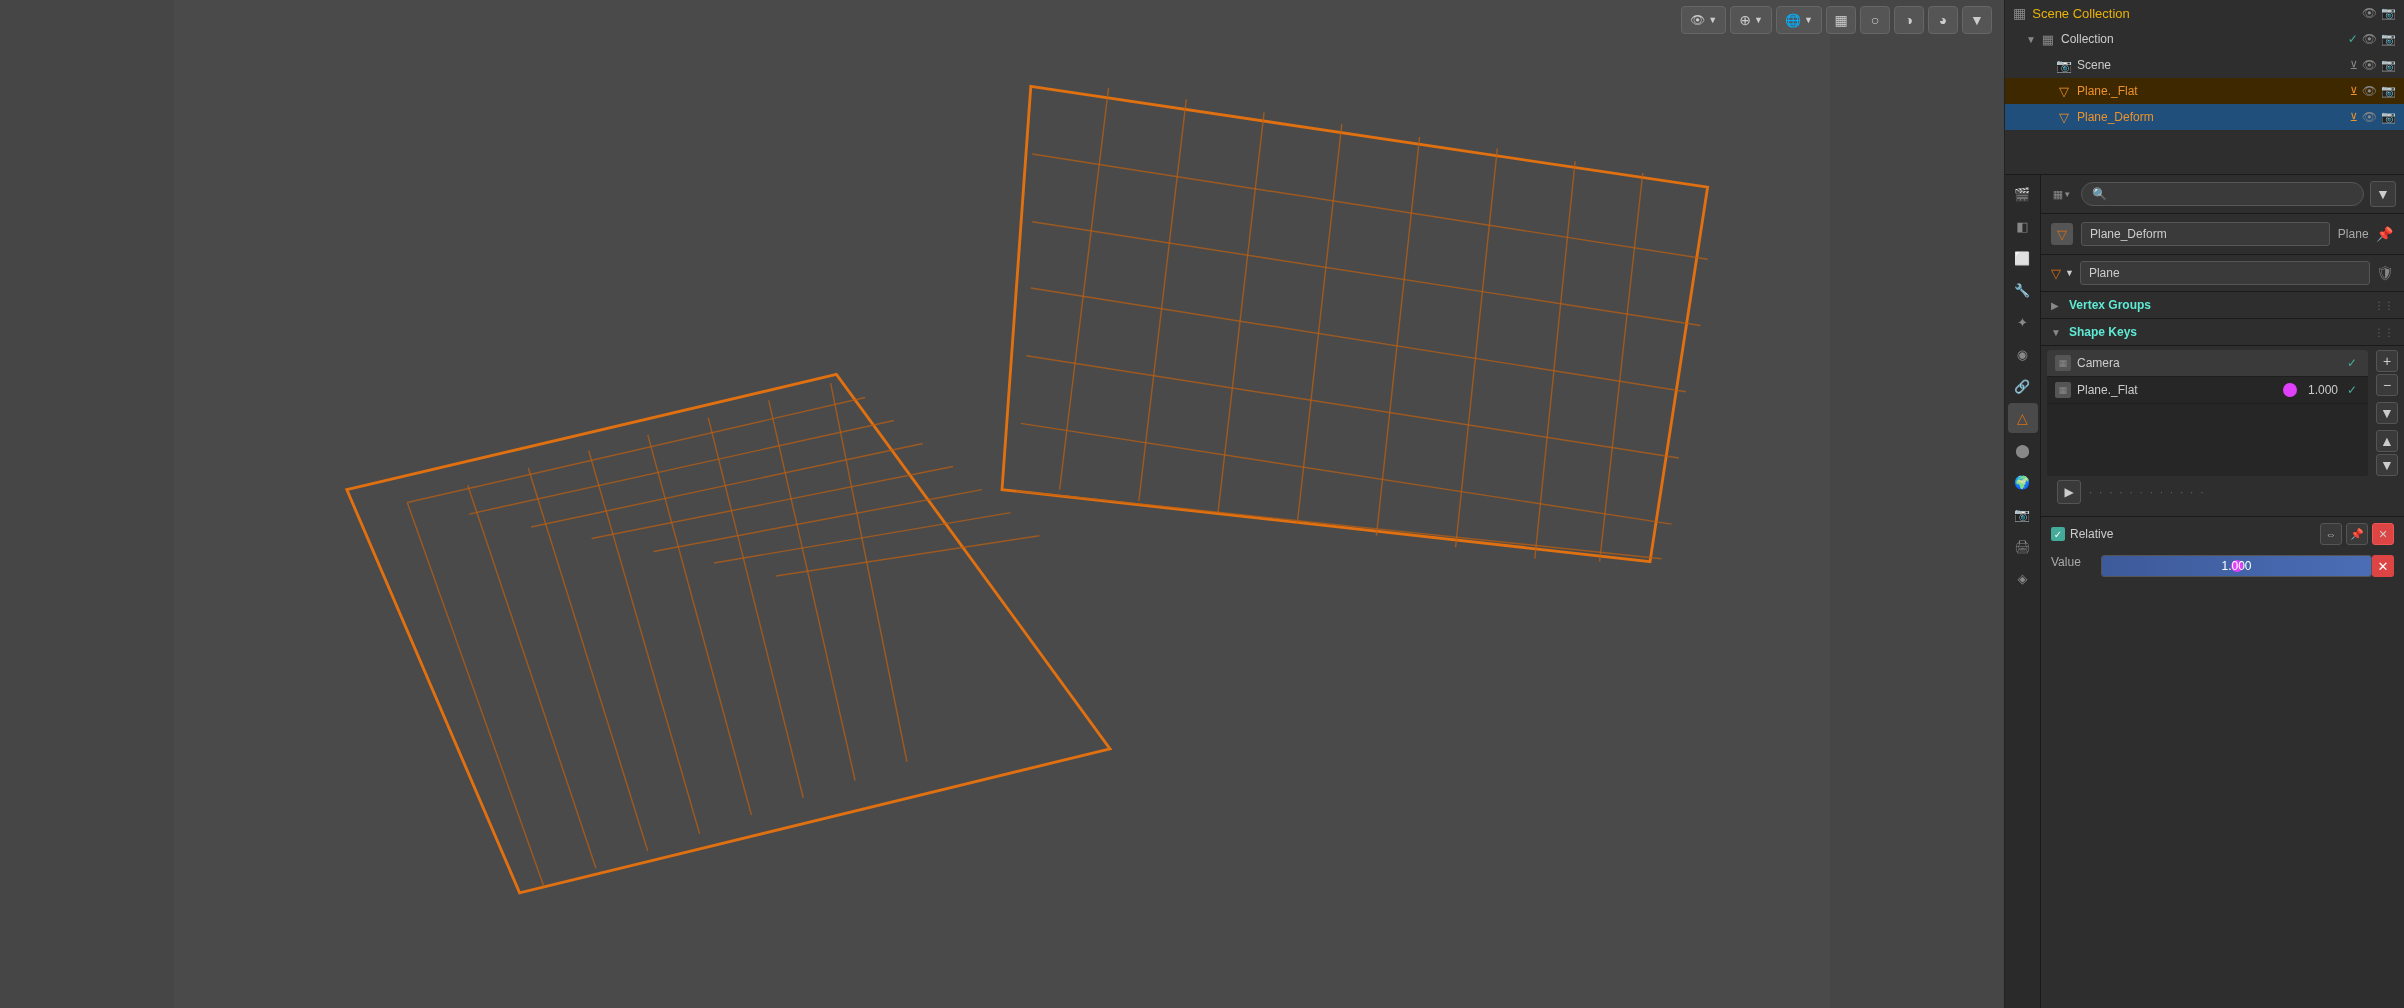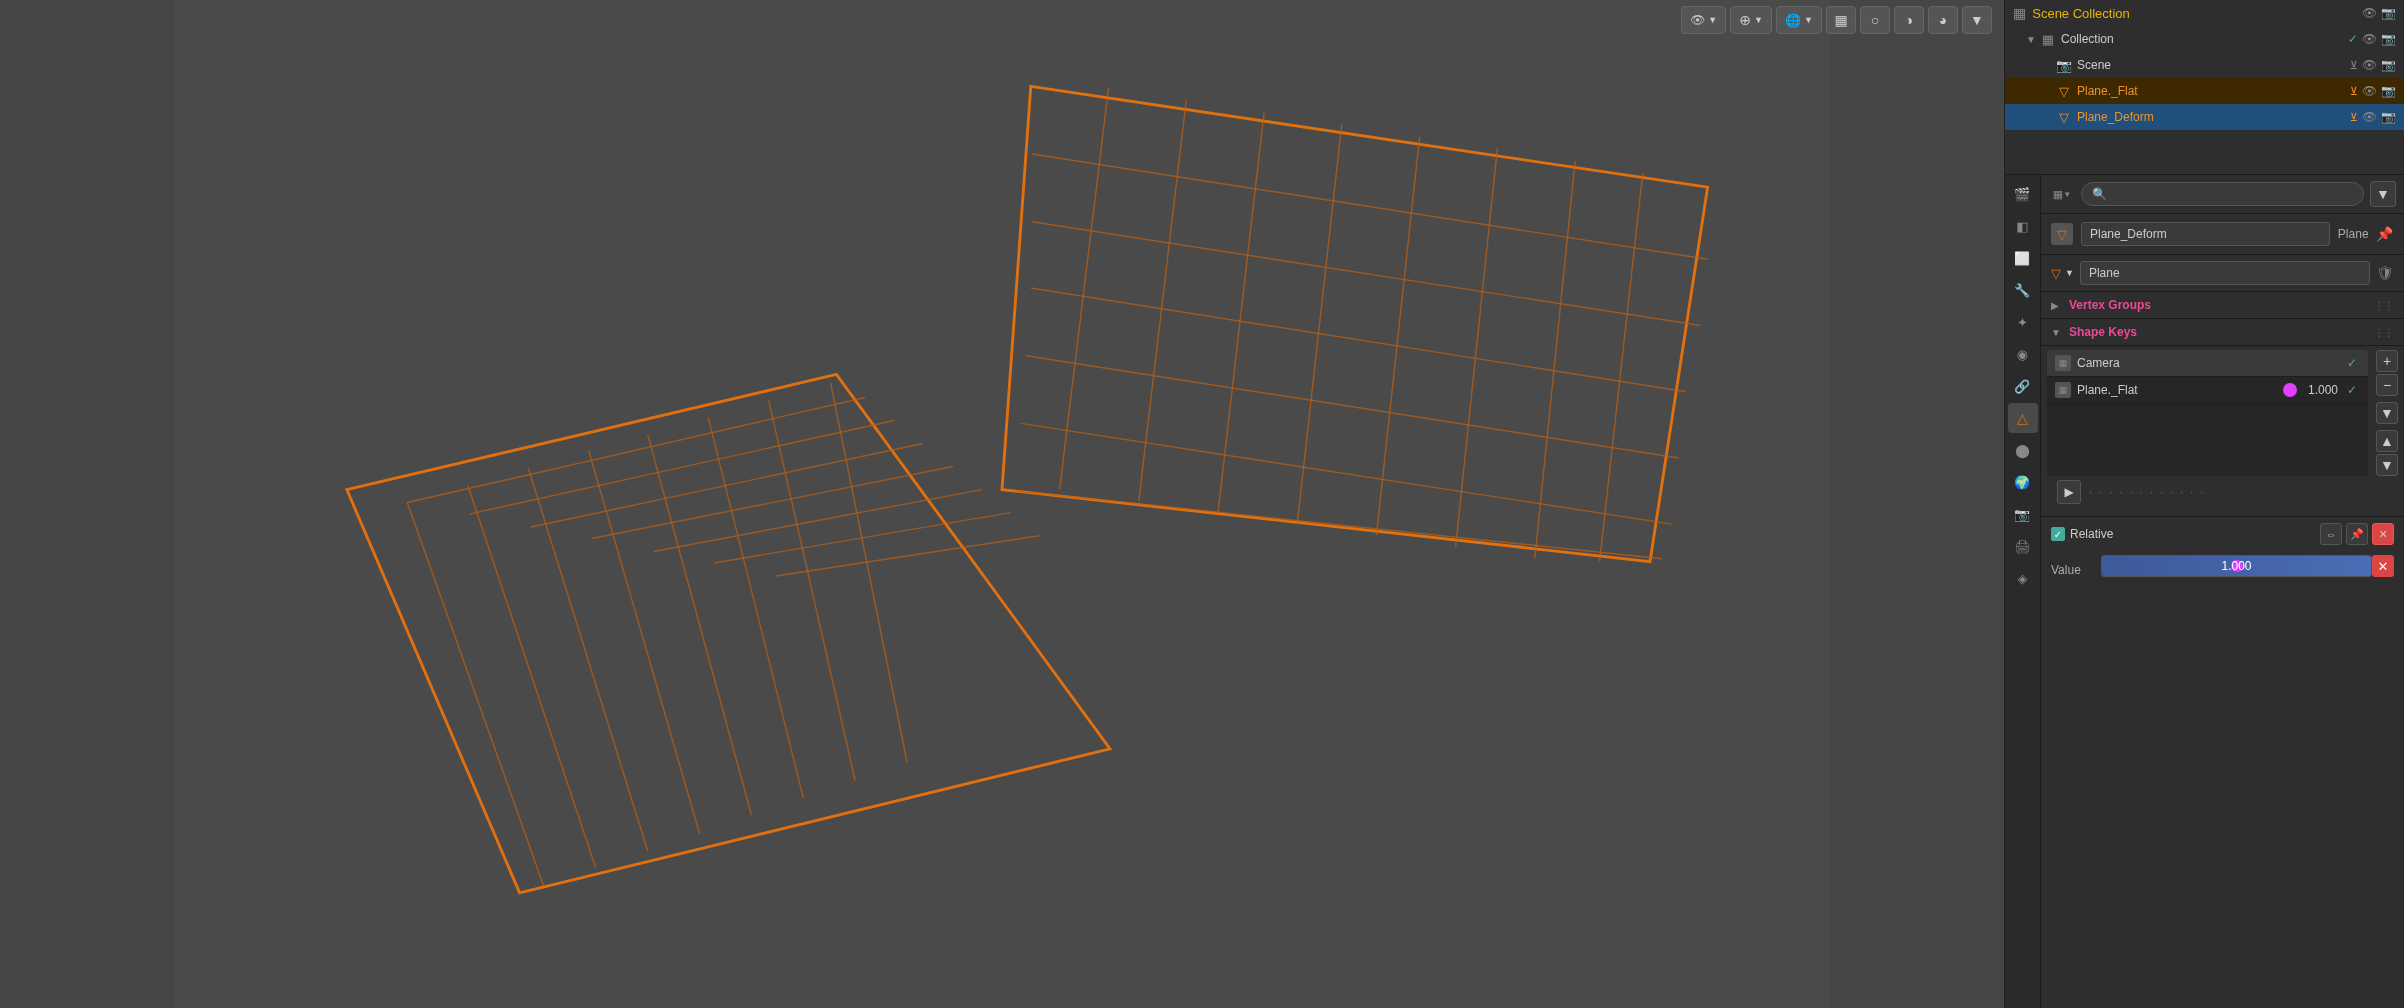--- a/index.html
+++ b/index.html
@@ -252,21 +252,21 @@
       user-select: none;
     }
     .section-toggle {
       width: 12px;
       font-size: 10px;
       color: #888;
       margin-right: 6px;
     }
     .section-title {
       font-size: 12px;
-      color: #ec4899;
+      color: #5eead4;
       font-weight: bold;
     }
     .section-dots {
       margin-left: auto;
       color: #666;
       font-size: 10px;
     }
 
     
     .shape-keys-section {
@@ -389,21 +389,21 @@
       font-size: 11px;
     }
     .rel-action-btn.active-btn {
       background: #d44;
       border-color: #e55;
     }
 
     
     .value-row {
       display: flex;
-      align-items: flex-end;
+      align-items: flex-start;
       padding: 4px 10px;
     }
     .value-label {
       font-size: 12px;
       color: #aaa;
       width: 50px;
     }
     .value-slider-container {
       flex: 1;
       height: 22px;

